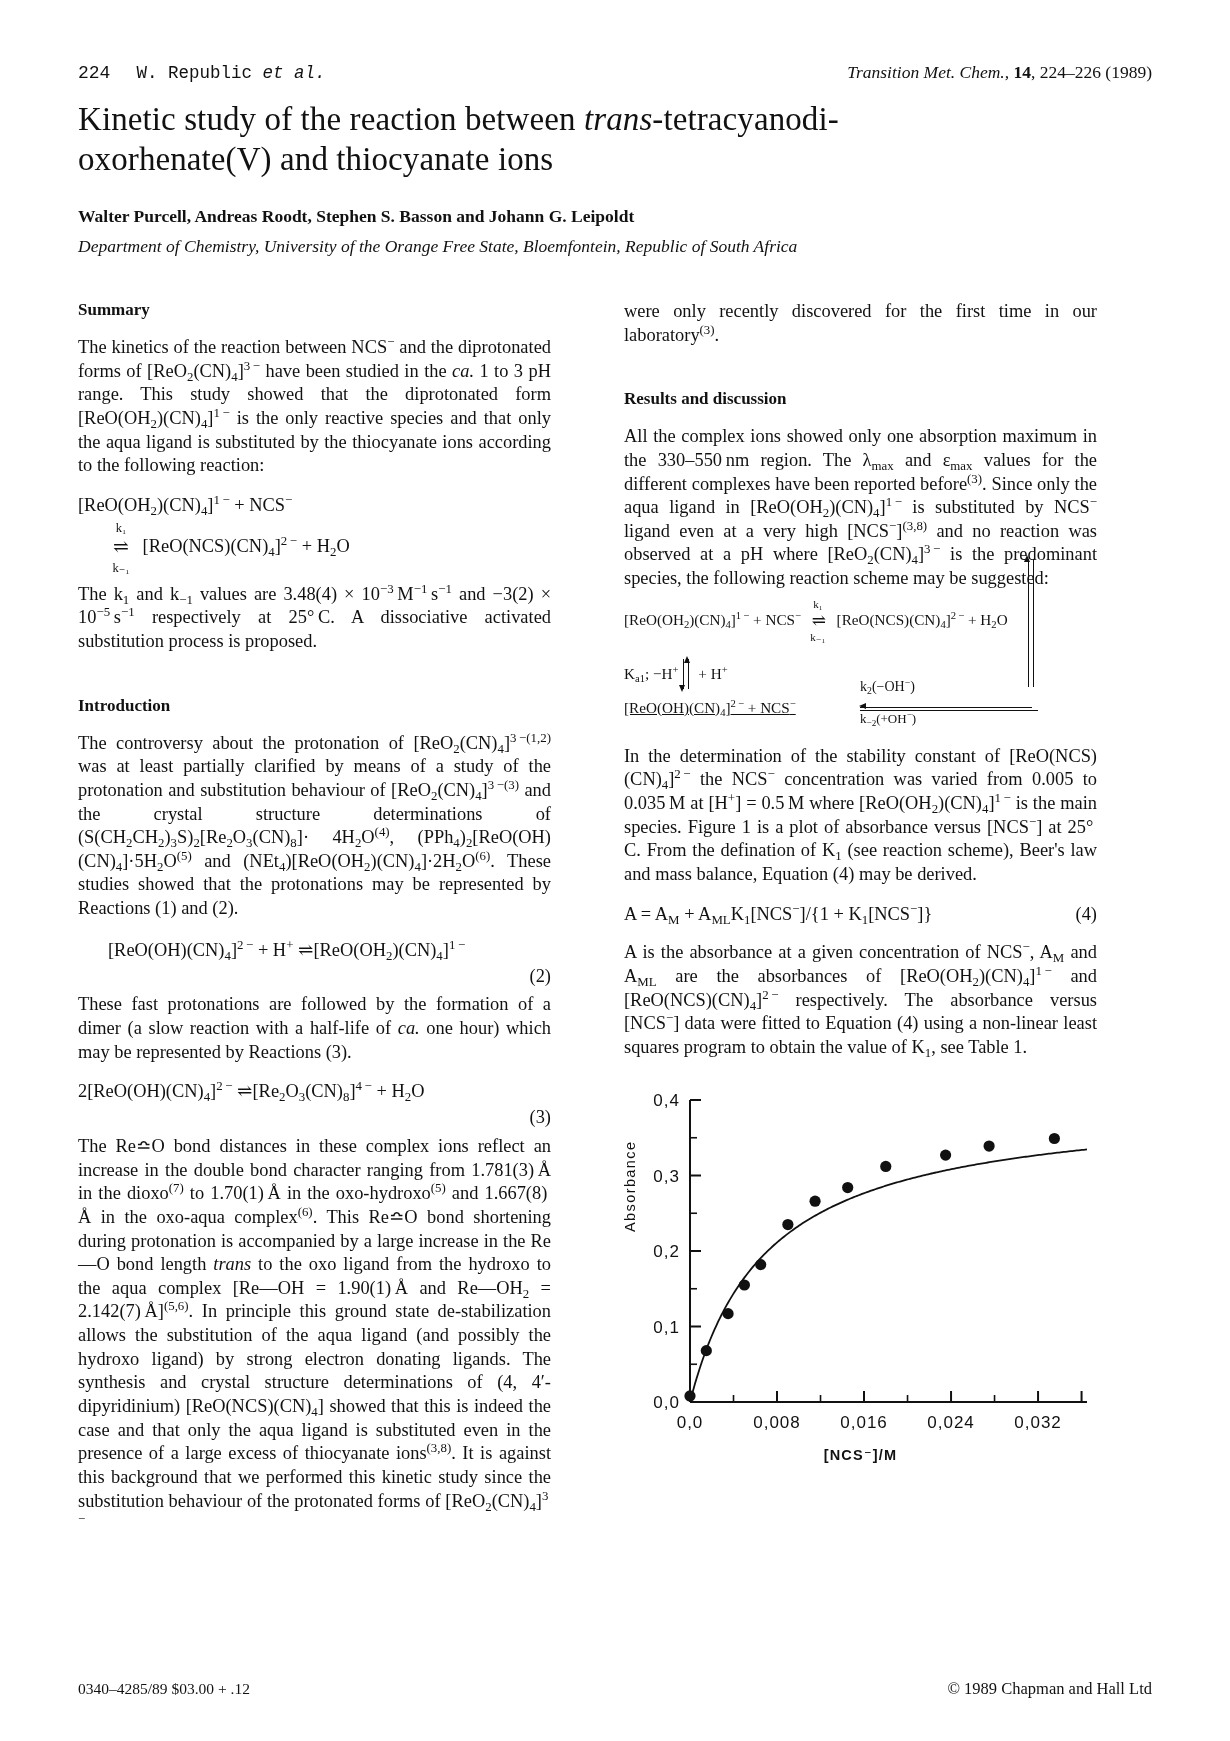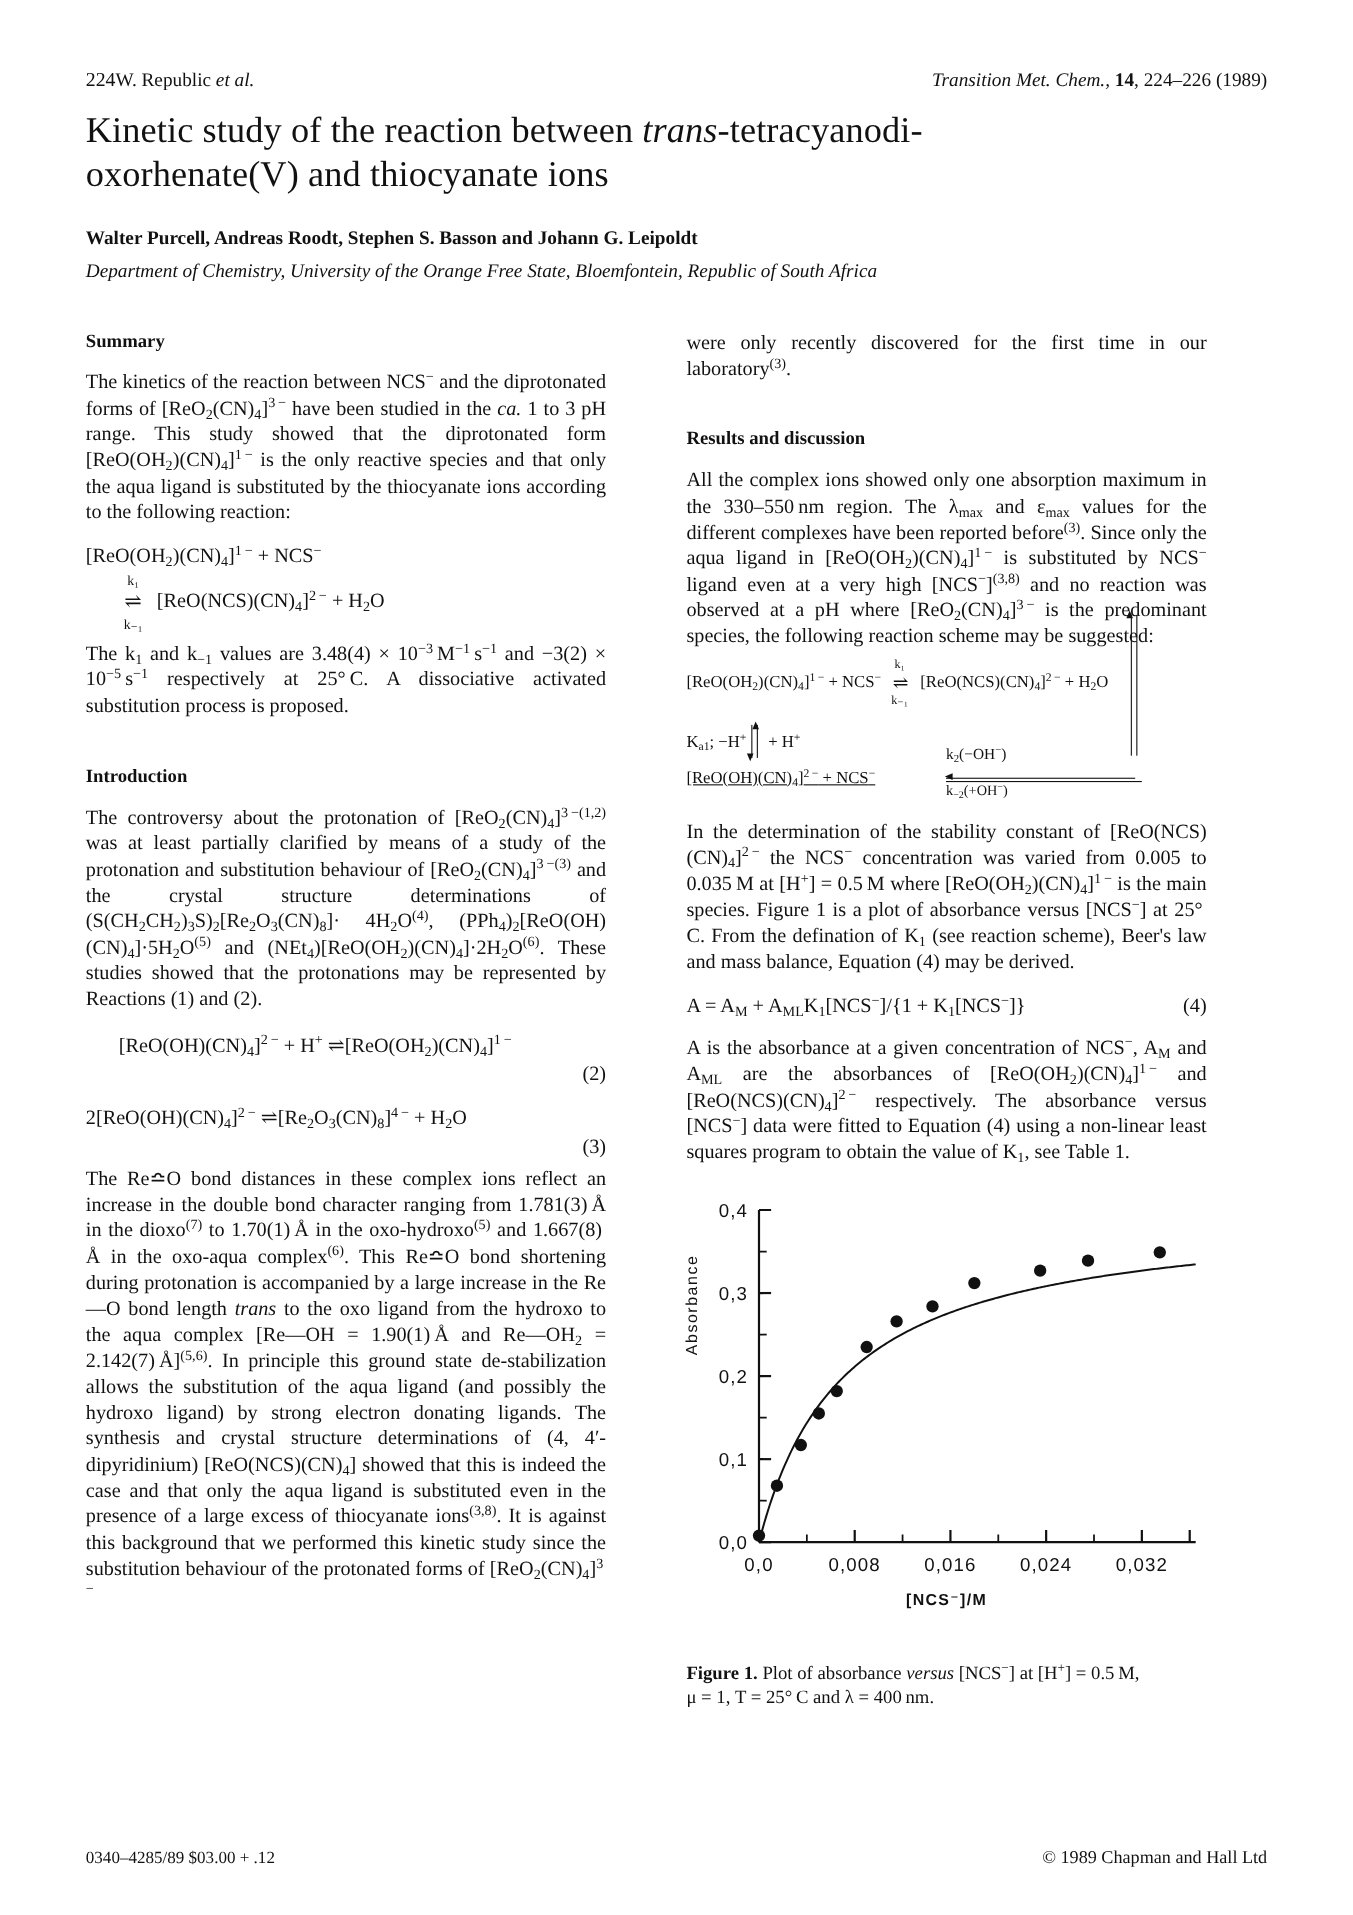--- a/index.html
+++ b/index.html
@@ -14,21 +14,21 @@
     position:absolute;
     left:78px; top:62px;
     width:1074px; height:1620px;
   }
   
   .runhead{
     display:flex;justify-content:space-between;align-items:baseline;
     font-size:17.5px;
     margin-bottom:16px;
   }
-  .rh-left{display:flex;align-items:flex-end;}
+  .rh-left{display:flex;gap:26px;align-items:flex-end;font-family:Liberation Mono, monospace;}
   .rh-left .pgno{font-size:18px;}
   .rh-left .auth{font-size:17.5px;}
   .rh-left .auth i{font-style:italic;}
   .rh-right{font-size:17.5px;}
   .rh-right i{font-style:italic;}
   .rh-right b{font-weight:bold;font-style:normal;}
 
   
   .title{
     font-size:33px;
@@ -265,20 +265,21 @@
       <p class="body">The controversy about the protonation of [ReO<sub>2</sub>(CN)<sub>4</sub>]<sup>3 −(1,2)</sup> was at least partially clarified by means of a study of the protonation and substitution behaviour of [ReO<sub>2</sub>(CN)<sub>4</sub>]<sup>3 −(3)</sup> and the crystal structure determinations of (S(CH<sub>2</sub>CH<sub>2</sub>)<sub>3</sub>S)<sub>2</sub>[Re<sub>2</sub>O<sub>3</sub>(CN)<sub>8</sub>]· 4H<sub>2</sub>O<sup>(4)</sup>, (PPh<sub>4</sub>)<sub>2</sub>[ReO(OH)(CN)<sub>4</sub>]·5H<sub>2</sub>O<sup>(5)</sup> and (NEt<sub>4</sub>)[ReO(OH<sub>2</sub>)(CN)<sub>4</sub>]·2H<sub>2</sub>O<sup>(6)</sup>. These studies showed that the protonations may be represented by Reactions (1) and (2).</p>
 
 
       <div class="eq" style="margin-top:16px;margin-left:30px;">
         [ReO(OH)(CN)<sub>4</sub>]<sup>2 −</sup> + H<sup>+</sup> ⇌[ReO(OH<sub>2</sub>)(CN)<sub>4</sub>]<sup>1 −</sup>
         <span class="num" style="top:26px;">(2)</span>
       </div>
 
       <div class="sp"></div>
 
+      <p class="body">These fast protonations are followed by the formation of a dimer (a slow reaction with a half-life of <i>ca.</i> one hour) which may be represented by Reactions (3).</p>
 
       <div class="eq" style="margin-top:10px;">
         2[ReO(OH)(CN)<sub>4</sub>]<sup>2 −</sup> ⇌[Re<sub>2</sub>O<sub>3</sub>(CN)<sub>8</sub>]<sup>4 −</sup> + H<sub>2</sub>O
         <span class="num" style="top:26px;">(3)</span>
       </div>
 
       <div class="sp"></div>
 
       <p class="body">The Re≏O bond distances in these complex ions reflect an increase in the double bond character ranging from 1.781(3) Å in the dioxo<sup>(7)</sup> to 1.70(1) Å in the oxo-hydroxo<sup>(5)</sup> and 1.667(8) Å in the oxo-aqua complex<sup>(6)</sup>. This Re≏O bond shortening during protonation is accompanied by a large increase in the Re—O bond length <i>trans</i> to the oxo ligand from the hydroxo to the aqua complex [Re—OH = 1.90(1) Å and Re—OH<sub>2</sub> = 2.142(7) Å]<sup>(5,6)</sup>. In principle this ground state de-stabilization allows the substitution of the aqua ligand (and possibly the hydroxo ligand) by strong electron donating ligands. The synthesis and crystal structure determinations of (4, 4′-dipyridinium) [ReO(NCS)(CN)<sub>4</sub>] showed that this is indeed the case and that only the aqua ligand is substituted even in the presence of a large excess of thiocyanate ions<sup>(3,8)</sup>. It is against this background that we performed this kinetic study since the substitution behaviour of the protonated forms of [ReO<sub>2</sub>(CN)<sub>4</sub>]<sup>3 −</sup></p>
 
@@ -378,24 +379,20 @@
               <circle cx="163.8904109589041" cy="142.57500000000002" r="5.6" fill="#111"></circle>
               <circle cx="191.08219178082192" cy="119.16999999999999" r="5.6" fill="#111"></circle>
               <circle cx="223.7123287671233" cy="105.58000000000004" r="5.6" fill="#111"></circle>
               <circle cx="261.7808219178082" cy="84.44000000000003" r="5.6" fill="#111"></circle>
               <circle cx="321.6027397260274" cy="73.11500000000001" r="5.6" fill="#111"></circle>
               <circle cx="365.1095890410959" cy="64.05499999999998" r="5.6" fill="#111"></circle>
               <circle cx="430.36986301369865" cy="56.504999999999995" r="5.6" fill="#111"></circle>
             </svg>
           <div class="xlabel">[NCS⁻]/M</div>
         </div>
-        <div class="figcap">
-          <b>Figure 1.</b><span> Plot of absorbance </span><i>versus</i> [NCS<sup>−</sup>] at [H<sup>+</sup>] = 0.5 M,<br>
-          <span>μ = 1, T = 25° C and λ = 400 nm.</span>
-        </div>
       </div>
 
     </div>
   </div>
 </div>
 
 <div class="footer">
   <div class="left">0340–4285/89 $03.00 + .12</div>
   <div class="right">© 1989 Chapman and Hall Ltd</div>
 </div>

